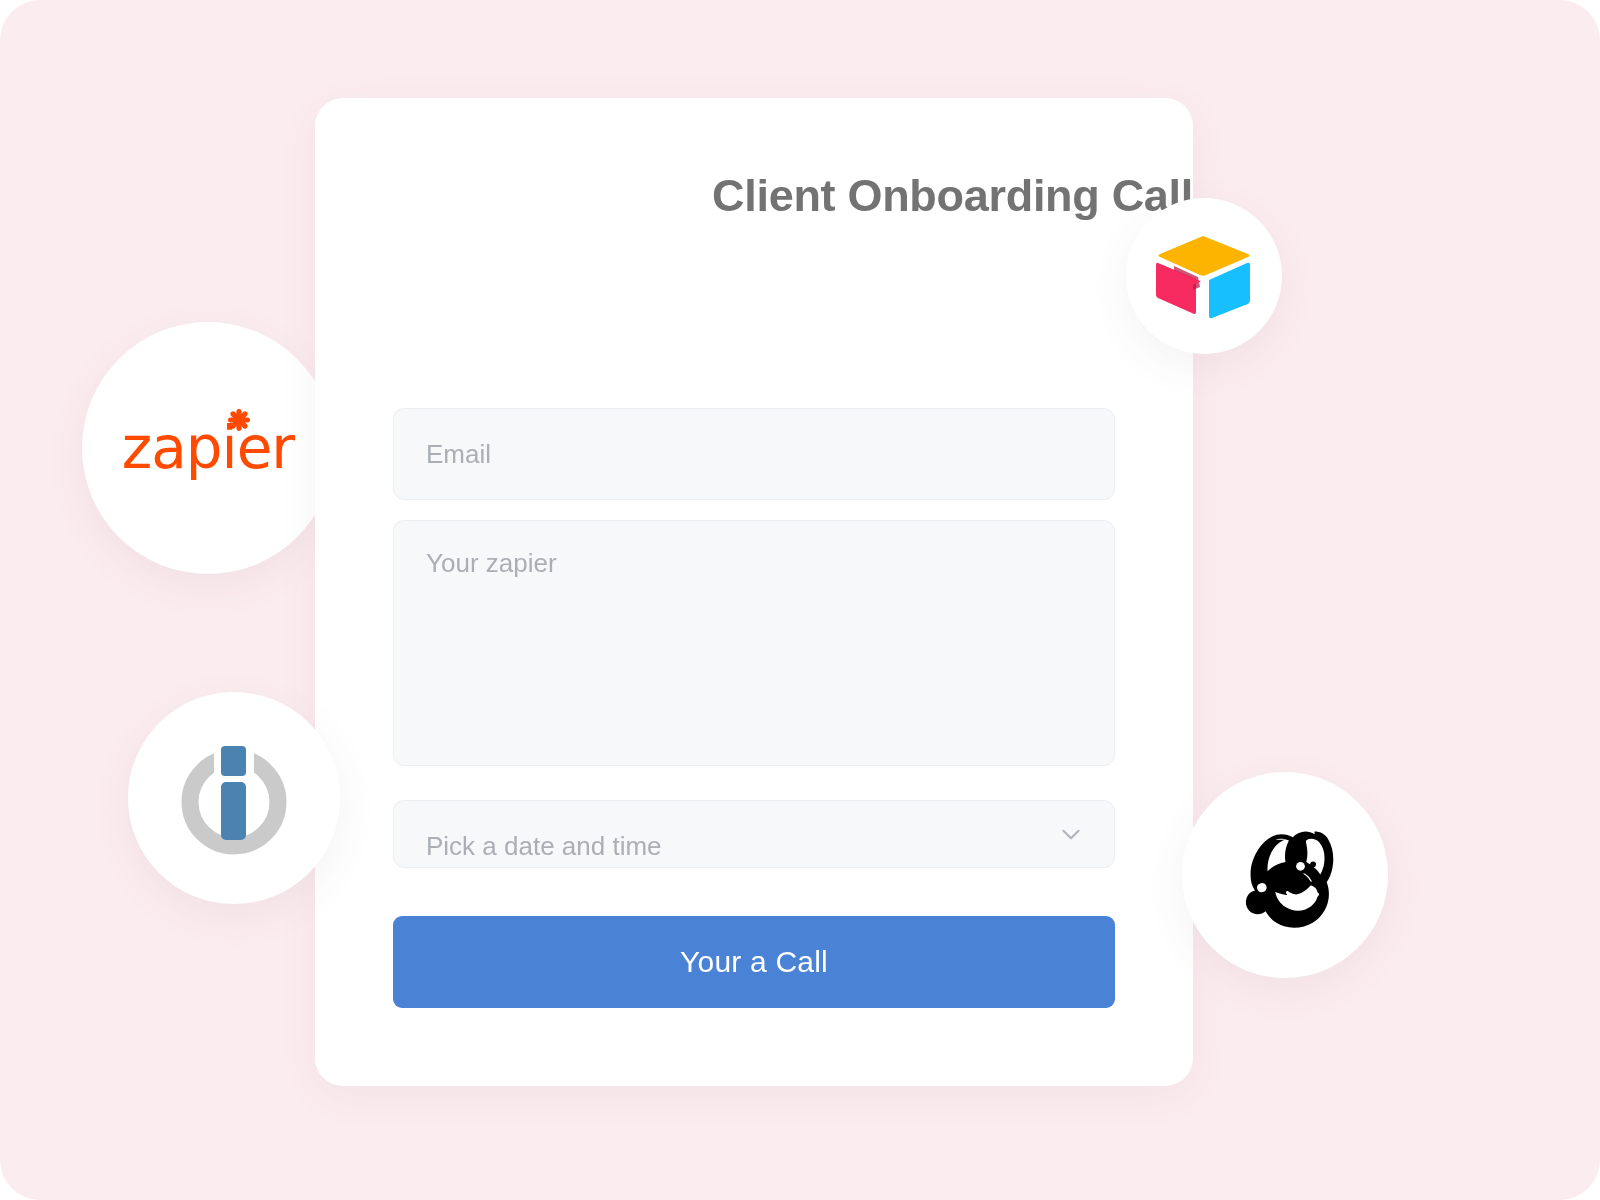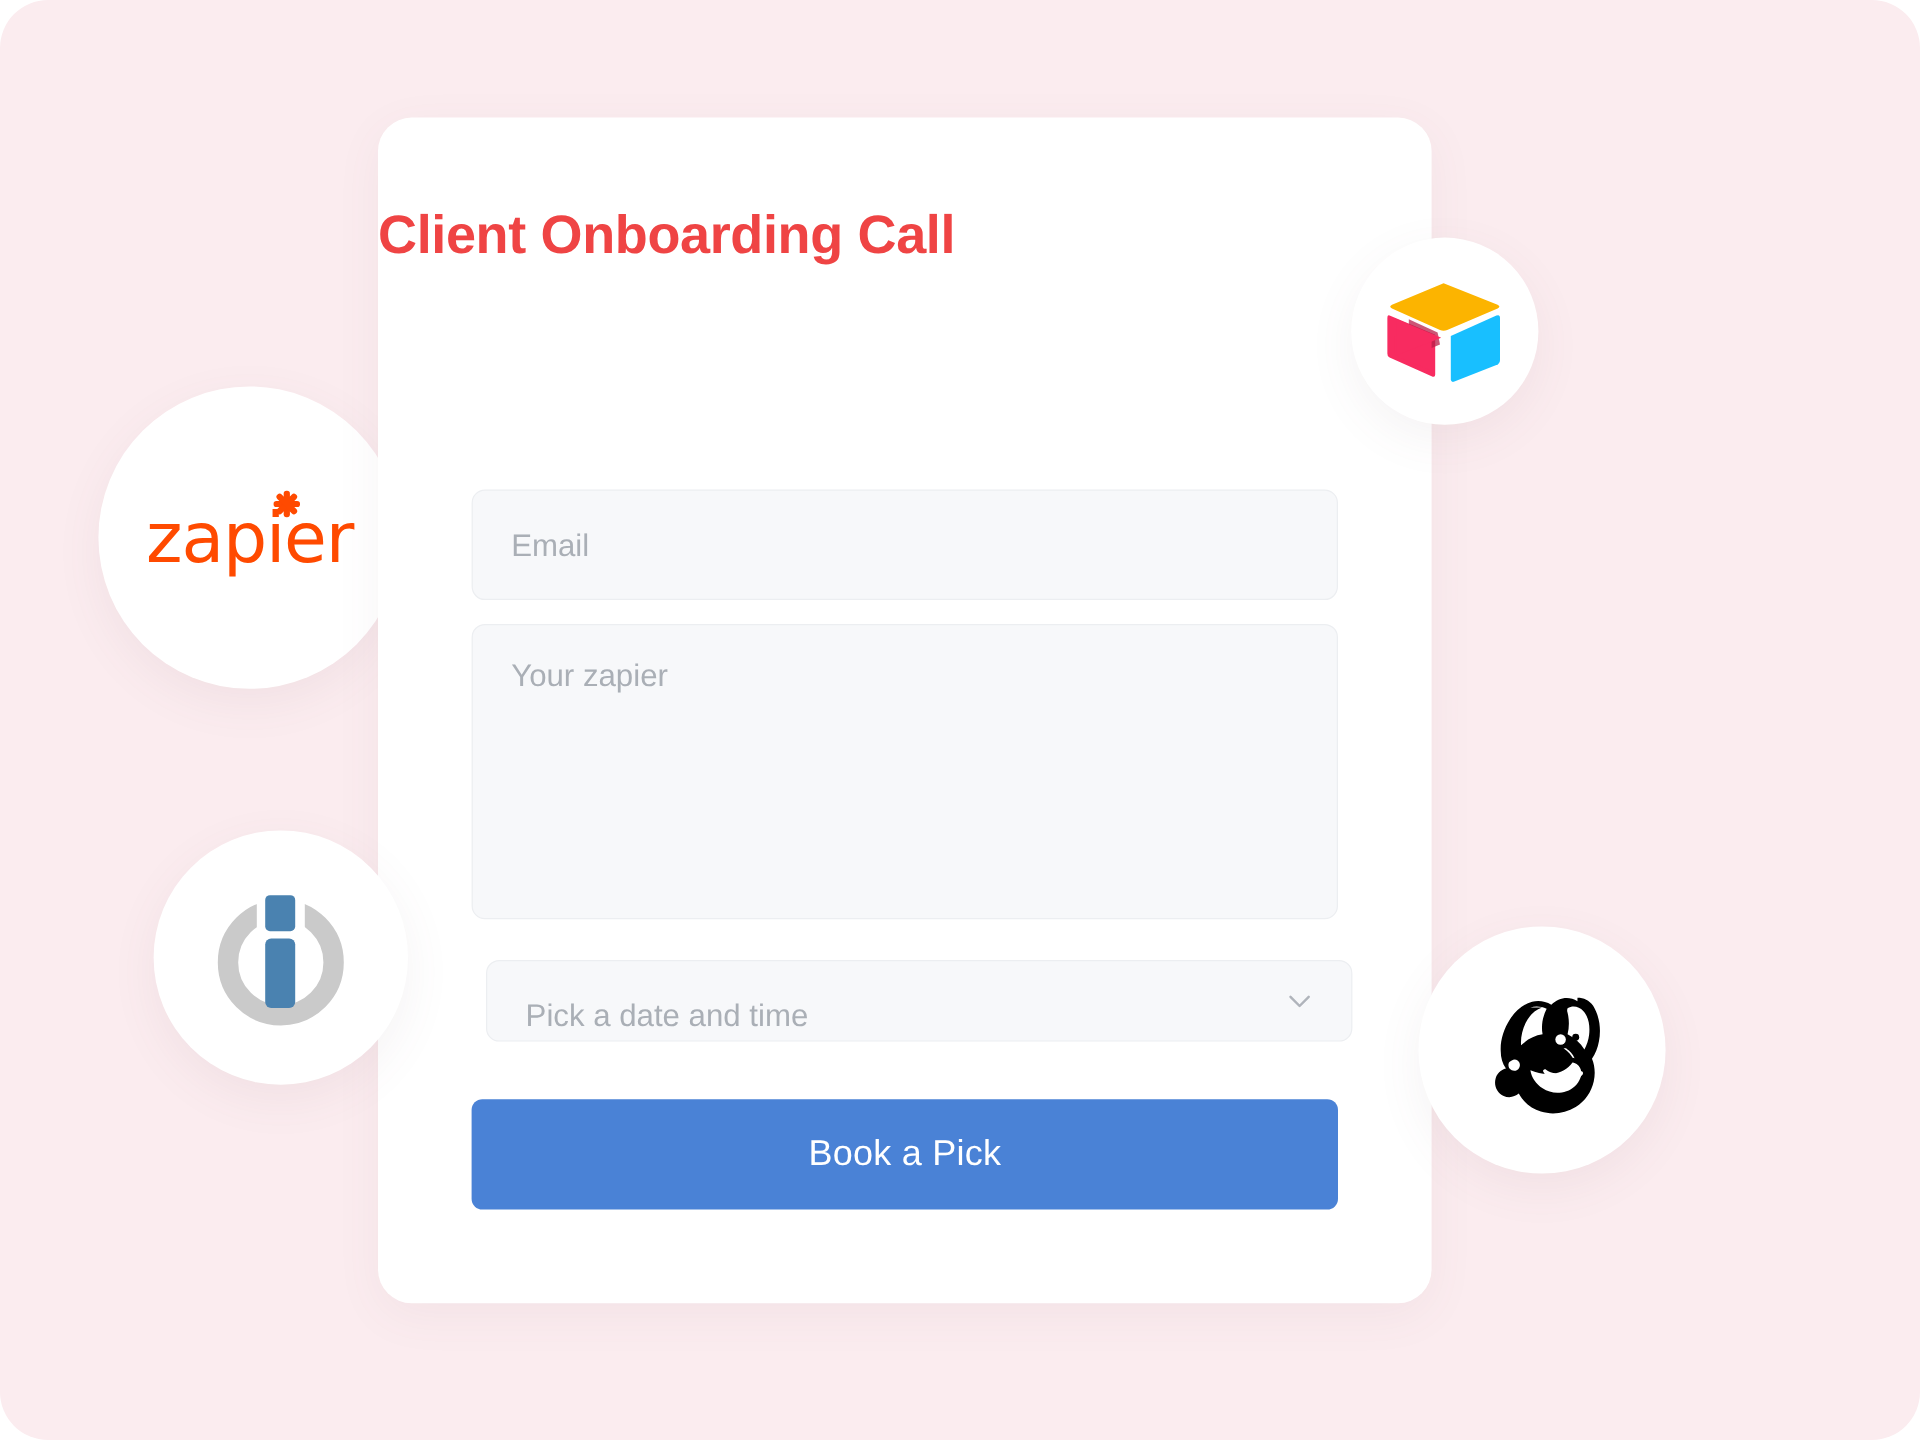--- a/index.html
+++ b/index.html
@@ -28,24 +28,24 @@
     border-radius: 28px;
     box-shadow: 0 10px 40px rgba(120, 80, 95, 0.06);
     z-index: 5;
   }
 
   #form-title {
     position: absolute;
     left: 0;
     top: 72px;
     width: 878px;
-    text-align: left;
+    text-align: right;
     font-size: 45px;
     font-weight: bold;
-    color: #ef4444;
+    color: #737373;
     letter-spacing: -0.3px;
   }
 
   .field {
     position: absolute;
     left: 78px;
     width: 722px;
     box-sizing: border-box;
     background: #F7F8FA;
     border: 1px solid #ECEEF1;
@@ -71,21 +71,20 @@
     top: 422px;
     height: 246px;
     padding: 29px 32px 0 32px;
     line-height: 1;
   }
   #field-datetime {
     top: 702px;
     height: 68px;
     line-height: 90px;
     padding-left: 32px;
-    margin-left: 12px;
   }
 
   #chevron-down-icon {
     position: absolute;
     right: 30px;
     top: 50%;
     transform: translateY(-50%);
     width: 26px;
     height: 26px;
     pointer-events: none;
@@ -161,21 +160,21 @@
 
     <div class="field" id="field-message">Your zapier</div>
 
     <div class="field" id="field-datetime">
       <span>Pick a date and time</span>
       <svg id="chevron-down-icon" viewBox="0 0 24 24">
         <path d="M5 9 L12 16 L19 9" fill="none" stroke="#B0B4BB" stroke-width="1.9" stroke-linecap="round" stroke-linejoin="round"></path>
       </svg>
     </div>
 
-    <button id="book-call-button">Book a Pick</button>
+    <button id="book-call-button">Your a Call</button>
   </div>
 
   <div class="badge" id="badge-zapier">
     <svg id="zapier-logo" viewBox="0 0 200 90">
 
       <g fill="#FF4A00" transform="translate(131,17)">
         <rect x="-2.6" y="-11" width="5.2" height="22" rx="2.4"></rect>
         <rect x="-11" y="-2.6" width="22" height="5.2" rx="2.4"></rect>
         <rect x="-2.6" y="-11" width="5.2" height="22" rx="2.4" transform="rotate(45)"></rect>
         <rect x="-11" y="-2.6" width="22" height="5.2" rx="2.4" transform="rotate(45)"></rect>

